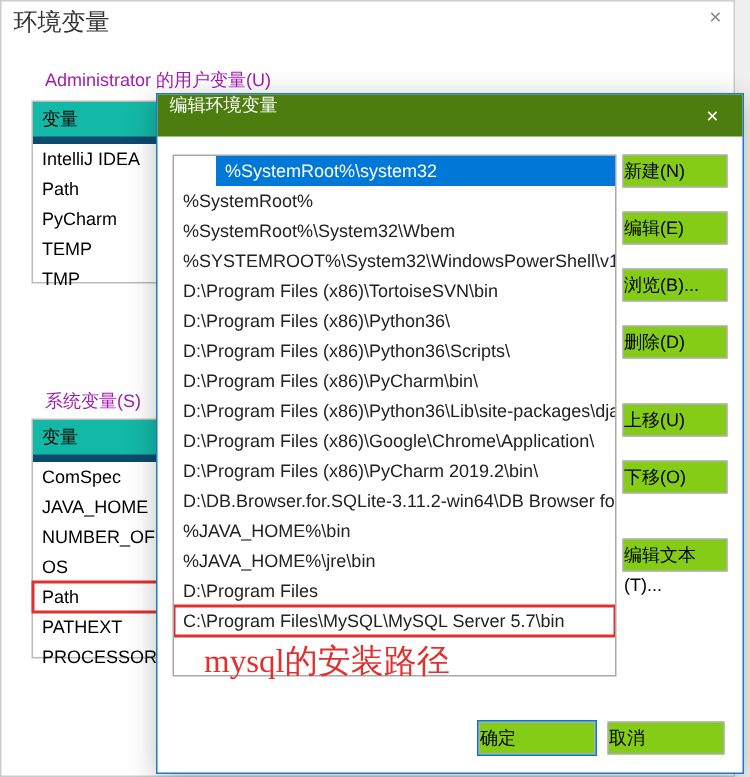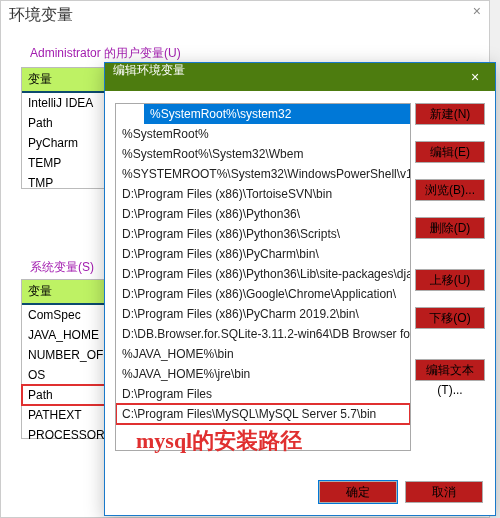--- a/index.html
+++ b/index.html
@@ -4,39 +4,39 @@
 <style>
 * { box-sizing: border-box; margin: 0; padding: 0; font-family: "Microsoft YaHei", "Segoe UI", Tahoma, sans-serif; font-size: 12px; }
 body { background: #f0f0f0; width: 500px; height: 518px; position: relative; overflow: hidden; }
 
 
 .back-dialog { position: absolute; top: 0; left: 0; width: 490px; height: 518px; background: #fff; border: 1px solid #ccc; }
 .back-title { padding: 4px 8px; font-size: 16px; color: #333; }
 .back-close { position: absolute; top: 2px; right: 8px; font-size: 14px; color: #888; }
 .section-label { position: absolute; left: 29px; font-size: 12px; color: #a21caf; }
 .table-frame { position: absolute; left: 20px; width: 90px; border: 1px solid #bbb; background: #fff; }
-.table-frame .hdr { background: #bef264; border-bottom: 2px solid #0c4a6e; padding: 3px 6px; font-size: 12px; }
+.table-frame .hdr { background: #14b8a6; border-bottom: 5px solid #0c4a6e; padding: 3px 6px; font-size: 12px; }
 .table-frame .row { padding: 3px 6px; font-size: 12px; white-space: nowrap; overflow: hidden; }
 .table-frame .row.sel { outline: 2px solid #e03030; outline-offset: -1px; }
 .red-annot { position: absolute; color: #e03030; font-size: 22px; font-family: "SimSun", serif; }
 
 
 .front-dialog { position: absolute; top: 62px; left: 104px; width: 392px; height: 454px; background: #fff; border: 1px solid #1979ca; box-shadow: 0 4px 18px rgba(0,0,0,0.25); }
 .front-titlebar { background: #4d7c0f; color: #fff; height: 28px; display: flex; align-items: flex-end; padding: 12px 8px; position: relative; }
 .front-titlebar .ttl { font-size: 12px; }
 .front-titlebar .close { position: absolute; right: 0; top: 0; width: 40px; height: 28px; display: flex; align-items: center; justify-content: center; font-size: 14px; }
 .front-body { position: relative; padding: 10px; height: calc(100% - 28px); }
 
 .path-list { position: absolute; top: 12px; left: 10px; width: 296px; height: 348px; border: 1px solid #a9a9a9; background: #fff; overflow: hidden; }
 .path-list .item { padding: 2px 6px; font-size: 12px; white-space: nowrap; overflow: hidden; text-overflow: clip; color: #222; line-height: 16px; }
 .path-list .item.selected { background: #0078d7; color: #fff; margin-left: 28px; }
 .path-list .item.highlighted { outline: 2px solid #e03030; outline-offset: -1px; }
 
 .btn-col { position: absolute; top: 12px; right: 10px; width: 70px; display: flex; flex-direction: column; gap: 6px; }
-.btn { height: 22px; border: 1px solid #adadad; background: #b91c1c; font-size: 12px; text-align: center; line-height: 20px; cursor: default; }
+.btn { height: 22px; border: 1px solid #adadad; background: #84cc16; font-size: 12px; text-align: left; line-height: 20px; cursor: default; }
 
 .bottom-btns { position: absolute; bottom: 12px; right: 12px; display: flex; gap: 8px; }
 .bottom-btns .btn { width: 78px; }
 .bottom-btns .btn.primary { outline: 1px solid #0078d7; }
 </style>
 </head>
 <body>
 
 <div class="back-dialog">
   <div class="back-title">环境变量</div>
@@ -106,13 +106,13 @@
       <div class="btn">编辑文本(T)...</div>
     </div>
 
     <div class="bottom-btns">
       <div class="btn primary">确定</div>
       <div class="btn">取消</div>
     </div>
   </div>
 </div>
 
-<div class="red-annot" style="top:426px; left:136px;font-weight:bold;">mysql的安装路径</div>
+<div class="red-annot" style="top:426px; left:136px;">mysql的安装路径</div>
 
 </body></html>

